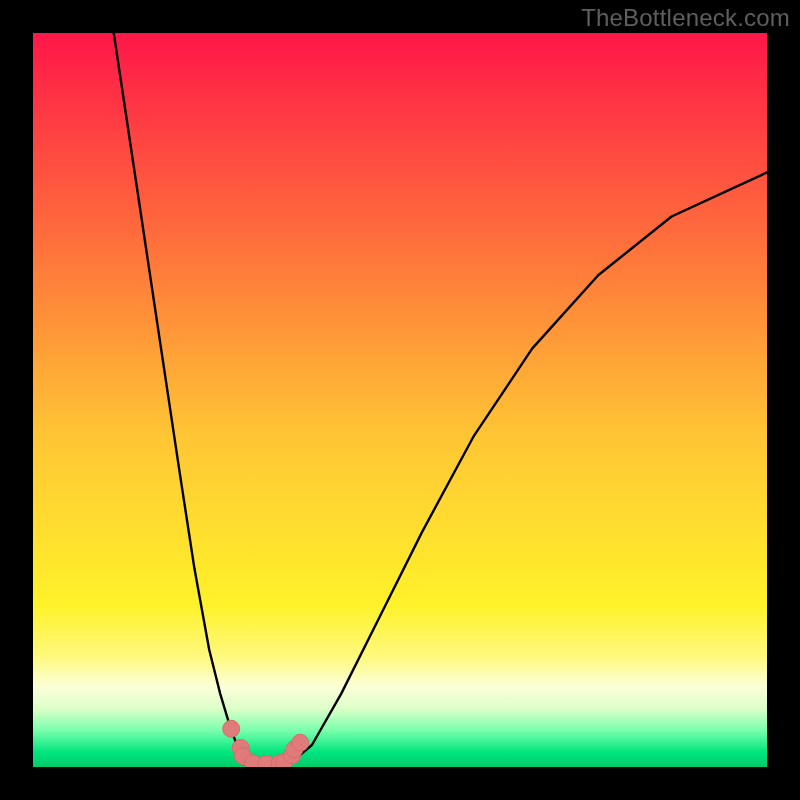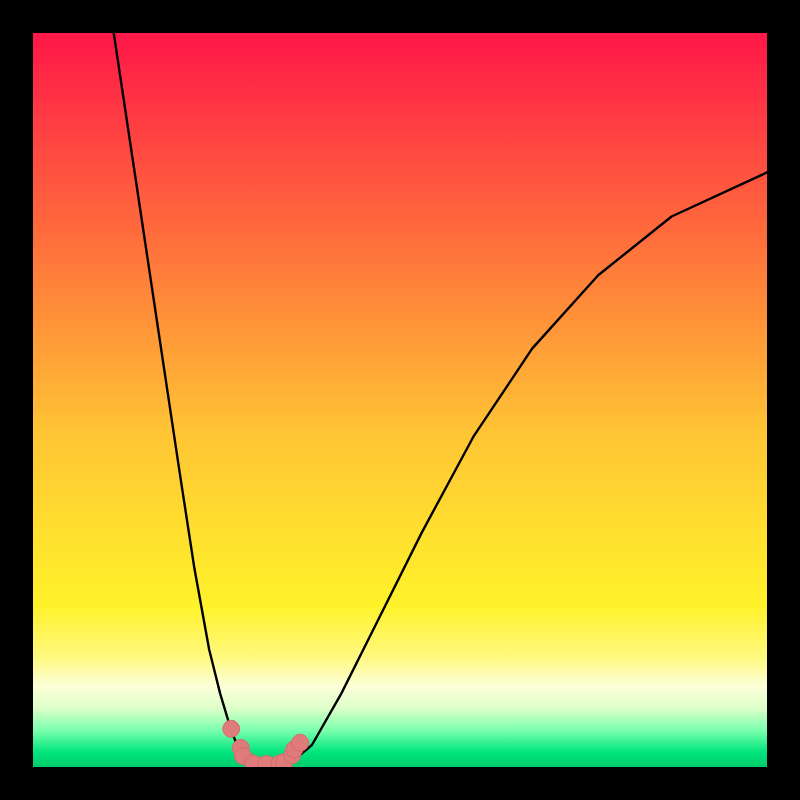--- a/index.html
+++ b/index.html
@@ -70,13 +70,14 @@
           <circle cx="220.20" cy="730.33" r="8.5" fill="#e07b7b" stroke="#d86b6b" stroke-width="1"></circle>
           <circle cx="233.41" cy="731.06" r="8.5" fill="#e07b7b" stroke="#d86b6b" stroke-width="1"></circle>
           <circle cx="246.62" cy="730.33" r="8.5" fill="#e07b7b" stroke="#d86b6b" stroke-width="1"></circle>
           <circle cx="251.03" cy="729.60" r="8.5" fill="#e07b7b" stroke="#d86b6b" stroke-width="1"></circle>
           <circle cx="259.10" cy="722.26" r="8.5" fill="#e07b7b" stroke="#d86b6b" stroke-width="1"></circle>
           <circle cx="261.30" cy="716.38" r="8.5" fill="#e07b7b" stroke="#d86b6b" stroke-width="1"></circle>
           <circle cx="267.18" cy="709.78" r="8.5" fill="#e07b7b" stroke="#d86b6b" stroke-width="1"></circle>
         </g>
     </svg>
   </div>
+  <div class="watermark">TheBottleneck.com</div>
 </div>
 
 </body></html>

